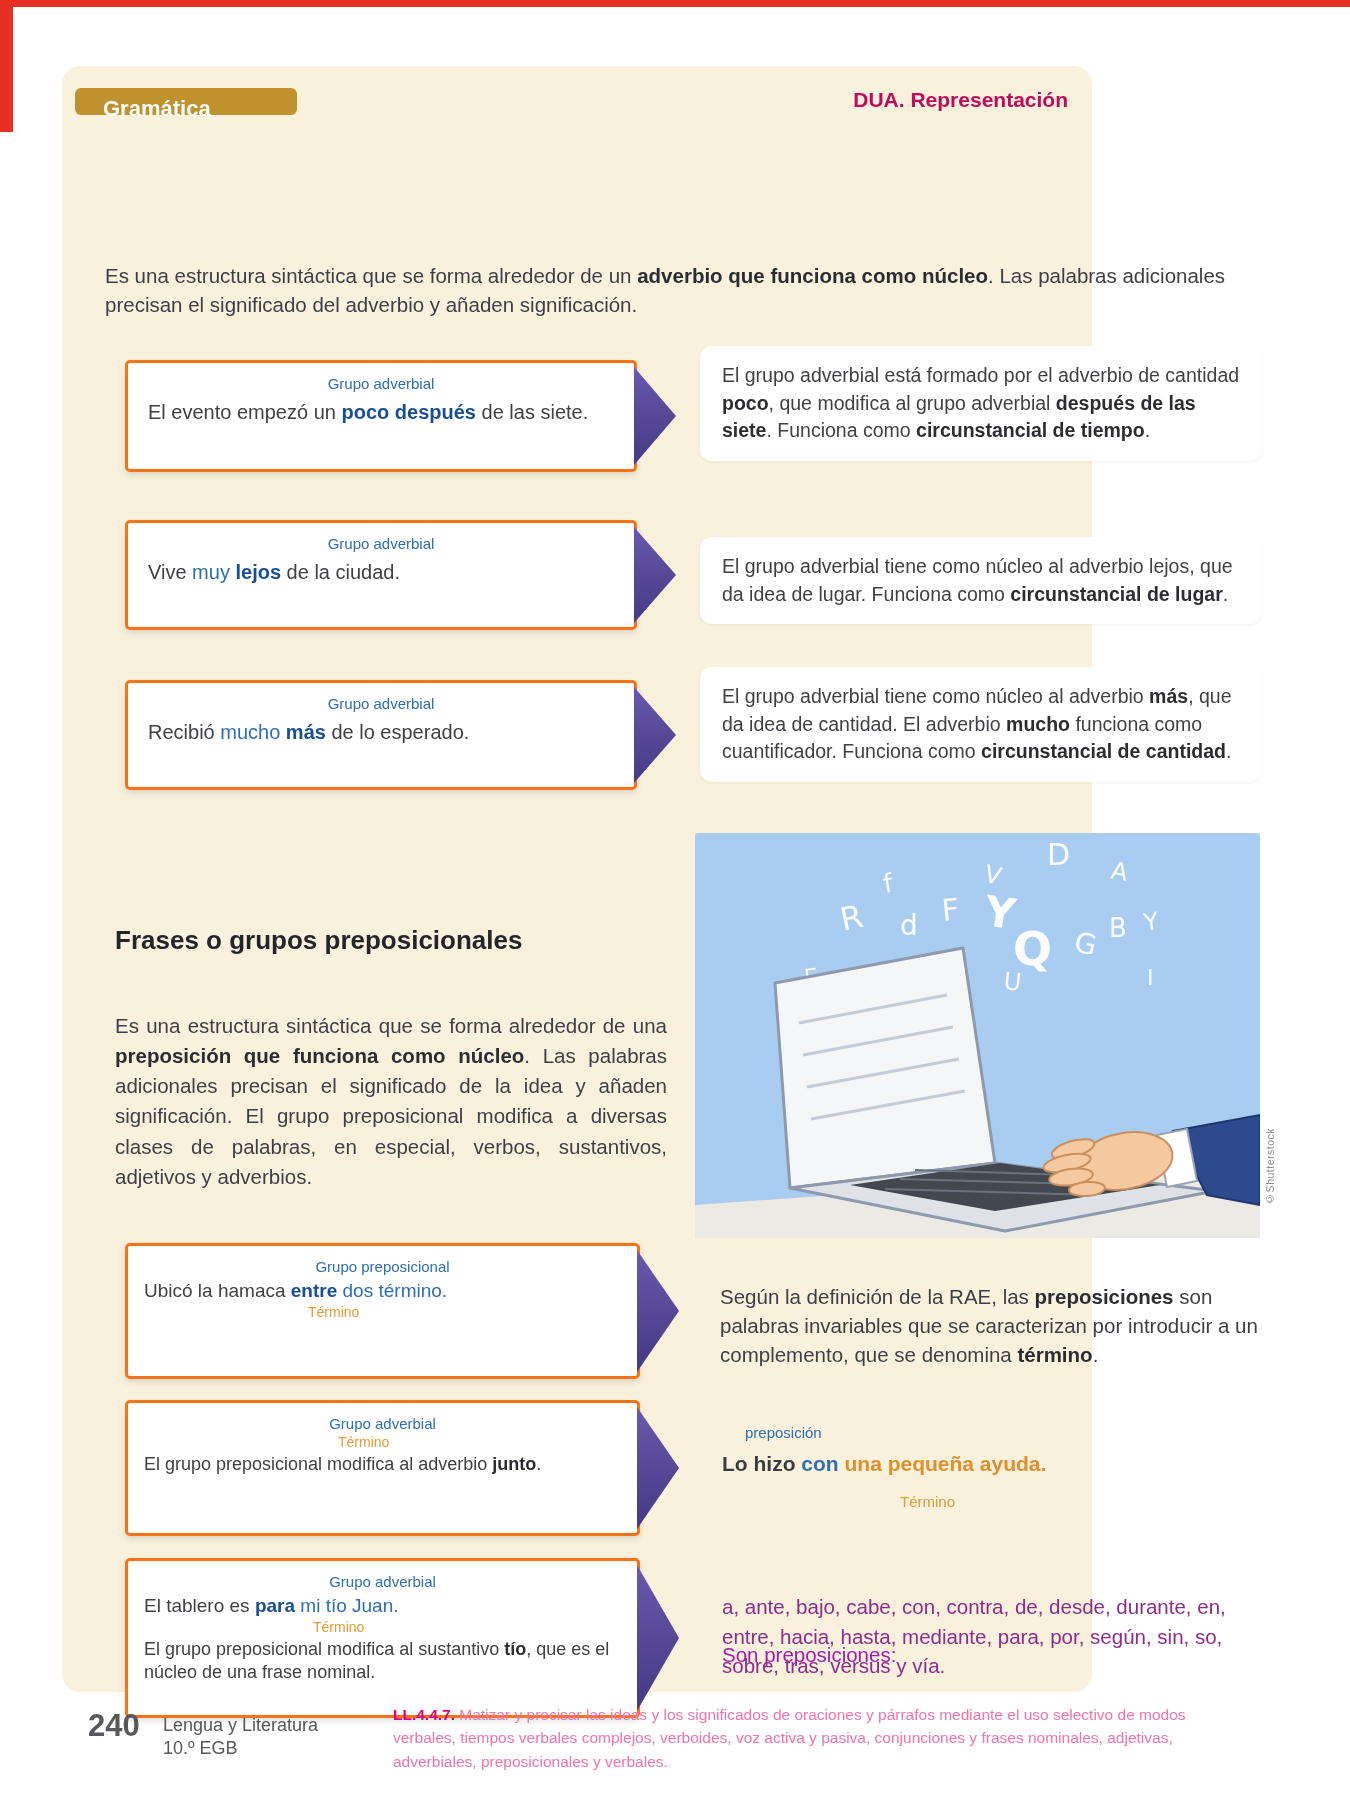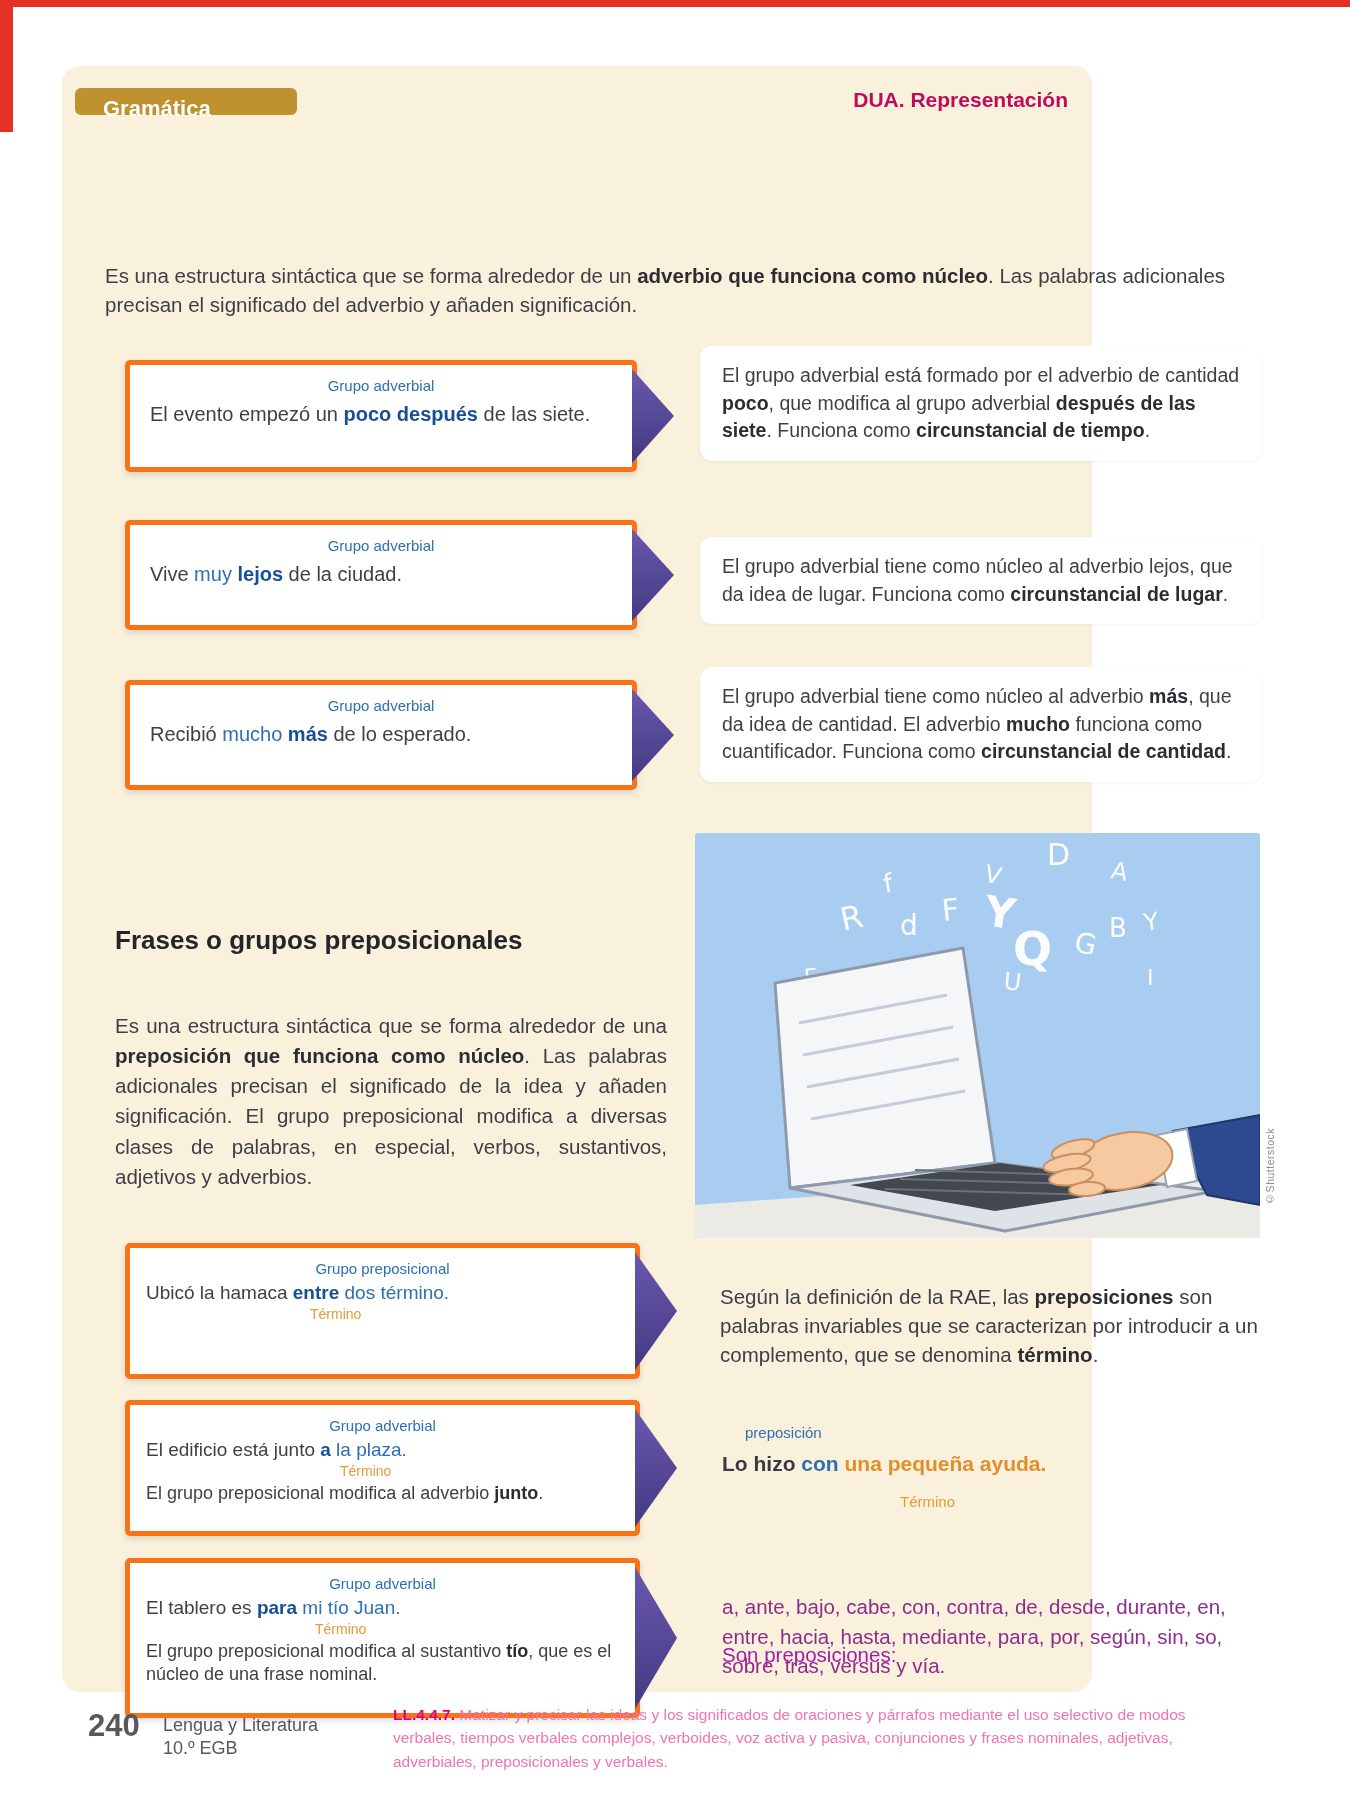--- a/index.html
+++ b/index.html
@@ -15,21 +15,21 @@
   .dua .dua-bold{font-weight:bold;}
 
   .h1{position:absolute;font-size:26px;font-weight:bold;color:#24242b;margin:0;}
   .h1-adv{left:105px;top:172px;}
   .h1-prep{left:115px;top:925px;}
 
   .intro{position:absolute;left:105px;top:240px;width:1160px;font-size:20.5px;color:#3e3e46;line-height:1.42;}
   .para2{position:absolute;left:115px;top:990px;width:552px;font-size:20.5px;color:#3e3e46;line-height:1.48;text-align:justify;}
   .intro b,.para2 b{color:#2c2c33;}
 
-  .exbox{position:absolute;background:#ffffff;border:5px solid #f97316;border-radius:5px;
+  .exbox{position:absolute;background:#ffffff;border:3px solid #f97316;border-radius:5px;
          box-shadow:0 3px 6px rgba(0,0,0,0.12);box-sizing:border-box;}
   .pos-ex1{left:125px;top:360px;width:512px;height:112px;}
   .pos-ex2{left:125px;top:520px;width:512px;height:110px;}
   .pos-ex3{left:125px;top:680px;width:512px;height:110px;}
   .pos-ex4{left:125px;top:1243px;width:515px;height:136px;}
   .pos-ex5{left:125px;top:1400px;width:515px;height:136px;}
   .pos-ex6{left:125px;top:1558px;width:515px;height:160px;}
 
   .arrow{position:absolute;right:-42px;top:4px;bottom:4px;width:42px;
          background:linear-gradient(180deg,#6a58ad,#443983);
@@ -173,21 +173,20 @@
 
   <div class="exbox pos-ex4">
     <div class="exlabel">Grupo preposicional</div>
     <div class="exsent2"><span class="plain">Ubicó la hamaca </span><span class="bblue">entre</span><span class="blue"> dos término.</span></div>
     <div class="termino t4">Término</div>
     <div class="arrow"></div>
   </div>
 
   <div class="exbox pos-ex5">
     <div class="exlabel">Grupo adverbial</div>
-    <div class="exsent2"><span class="plain">El edificio está junto </span><span class="bblue">a</span><span class="blue"> la plaza.</span></div>
     <div class="termino t5">Término</div>
     <div class="exnote"><span>El grupo preposicional modifica al adverbio </span><b>junto</b><span>.</span></div>
     <div class="arrow"></div>
   </div>
 
   <div class="exbox pos-ex6">
     <div class="exlabel">Grupo adverbial</div>
     <div class="exsent2"><span class="plain">El tablero es </span><span class="bblue">para</span><span class="blue"> mi tío Juan.</span></div>
     <div class="termino t6">Término</div>
     <div class="exnote"><span>El grupo preposicional modifica al sustantivo </span><b>tío</b><span>, que es el núcleo de una frase nominal.</span></div>

